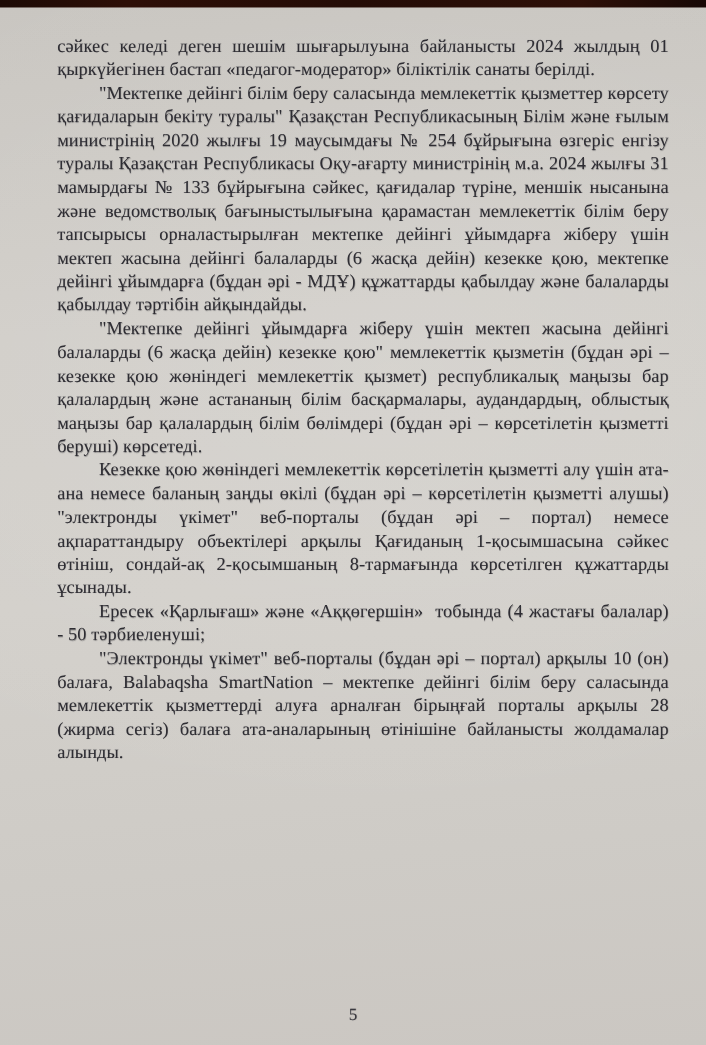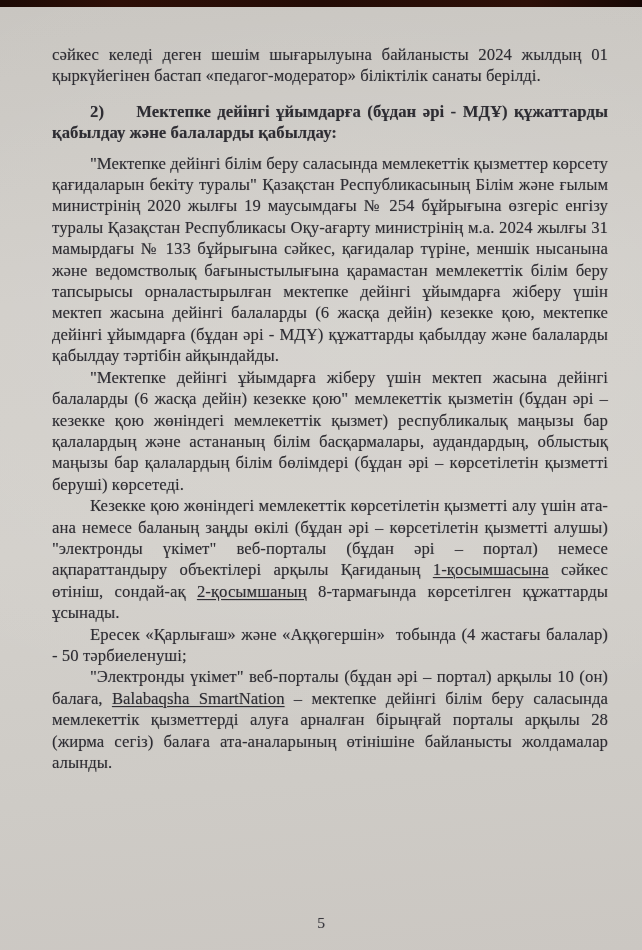--- a/index.html
+++ b/index.html
@@ -15,21 +15,21 @@
   }
   .photo-edge {
     width: 100%;
     height: 7px;
     background: linear-gradient(90deg, #1c0a05 0%, #2e0f07 18%, #240c06 50%, #2e1008 82%, #170805 100%);
   }
   .paper {
     width: 100%;
     height: 943px;
     box-sizing: border-box;
-    padding: 37px 34px 0 52px;
+    padding: 24px 34px 0 52px;
     background:
       radial-gradient(ellipse 900px 600px at 55% 35%, rgba(255,255,255,0.10), rgba(0,0,0,0) 70%),
       linear-gradient(175deg, #c9c6c1 0%, #d1cec9 30%, #d3d0cb 55%, #cecbc6 80%, #cbc7c2 100%);
     position: relative;
   }
   .doc-body {
     color: #2e2d33;
     font-size: 16.6px;
     line-height: 21.4px;
     text-align: justify;
@@ -42,21 +42,20 @@
   }
   .block.no-indent {
     text-indent: 0;
   }
   .block.heading {
     font-weight: bold;
     margin-top: 14px;
     margin-bottom: 9px;
   }
   .u {
-    text-decoration: underline;
     text-underline-offset: 2px;
   }
   .page-number {
     position: absolute;
     bottom: 18px;
     left: 0;
     width: 100%;
     text-align: center;
     color: #3a393f;
     font-size: 15.5px;
@@ -64,21 +63,20 @@
   }
 </style>
 </head>
 <body>
 
 <div class="photo-edge"></div>
 
 <div class="paper">
   <div class="doc-body">
       <p class="block body no-indent"><span>сәйкес келеді деген шешім шығарылуына байланысты 2024 жылдың 01 қыркүйегінен бастап «педагог-модератор» біліктілік санаты берілді.</span></p>
-      <p class="block heading"><span>2)&nbsp;&nbsp;&nbsp;&nbsp;&nbsp;Мектепке дейінгі ұйымдарға (бұдан әрі - МДҰ) құжаттарды қабылдау және балаларды қабылдау:</span></p>
       <p class="block body"><span>"Мектепке дейінгі білім беру саласында мемлекеттік қызметтер көрсету қағидаларын бекіту туралы" Қазақстан Республикасының Білім және ғылым министрінің 2020 жылғы 19 маусымдағы № 254 бұйрығына өзгеріс енгізу туралы Қазақстан Республикасы Оқу-ағарту министрінің м.а. 2024 жылғы 31 мамырдағы № 133 бұйрығына сәйкес, қағидалар түріне, меншік нысанына және ведомстволық бағыныстылығына қарамастан мемлекеттік білім беру тапсырысы орналастырылған мектепке дейінгі ұйымдарға жіберу үшін мектеп жасына дейінгі балаларды (6 жасқа дейін) кезекке қою, мектепке дейінгі ұйымдарға (бұдан әрі - МДҰ) құжаттарды қабылдау және балаларды қабылдау тәртібін айқындайды.</span></p>
       <p class="block body"><span>"Мектепке дейінгі ұйымдарға жіберу үшін мектеп жасына дейінгі балаларды (6 жасқа дейін) кезекке қою" мемлекеттік қызметін (бұдан әрі – кезекке қою жөніндегі мемлекеттік қызмет) республикалық маңызы бар қалалардың және астананың білім басқармалары, аудандардың, облыстық маңызы бар қалалардың білім бөлімдері (бұдан әрі – көрсетілетін қызметті беруші) көрсетеді.</span></p>
       <p class="block body"><span>Кезекке қою жөніндегі мемлекеттік көрсетілетін қызметті алу үшін ата-ана немесе баланың заңды өкілі (бұдан әрі – көрсетілетін қызметті алушы) "электронды үкімет" веб-порталы (бұдан әрі – портал) немесе ақпараттандыру объектілері арқылы Қағиданың </span><span class="u">1-қосымшасына</span><span> сәйкес өтініш, сондай-ақ </span><span class="u">2-қосымшаның</span><span> 8-тармағында көрсетілген құжаттарды ұсынады.</span></p>
       <p class="block body"><span>Ересек «Қарлығаш» және «Аққөгершін»&nbsp; тобында (4 жастағы балалар) - 50 тәрбиеленуші;</span></p>
       <p class="block body"><span>"Электронды үкімет" веб-порталы (бұдан әрі – портал) арқылы 10 (он) балаға, </span><span class="u">Balabaqsha SmartNation</span><span> – мектепке дейінгі білім беру саласында мемлекеттік қызметтерді алуға арналған бірыңғай порталы арқылы 28 (жирма сегіз) балаға ата-аналарының өтінішіне байланысты жолдамалар алынды.</span></p>
     </div>
   <div class="page-number">5</div>
 </div>
 
 </body></html>

